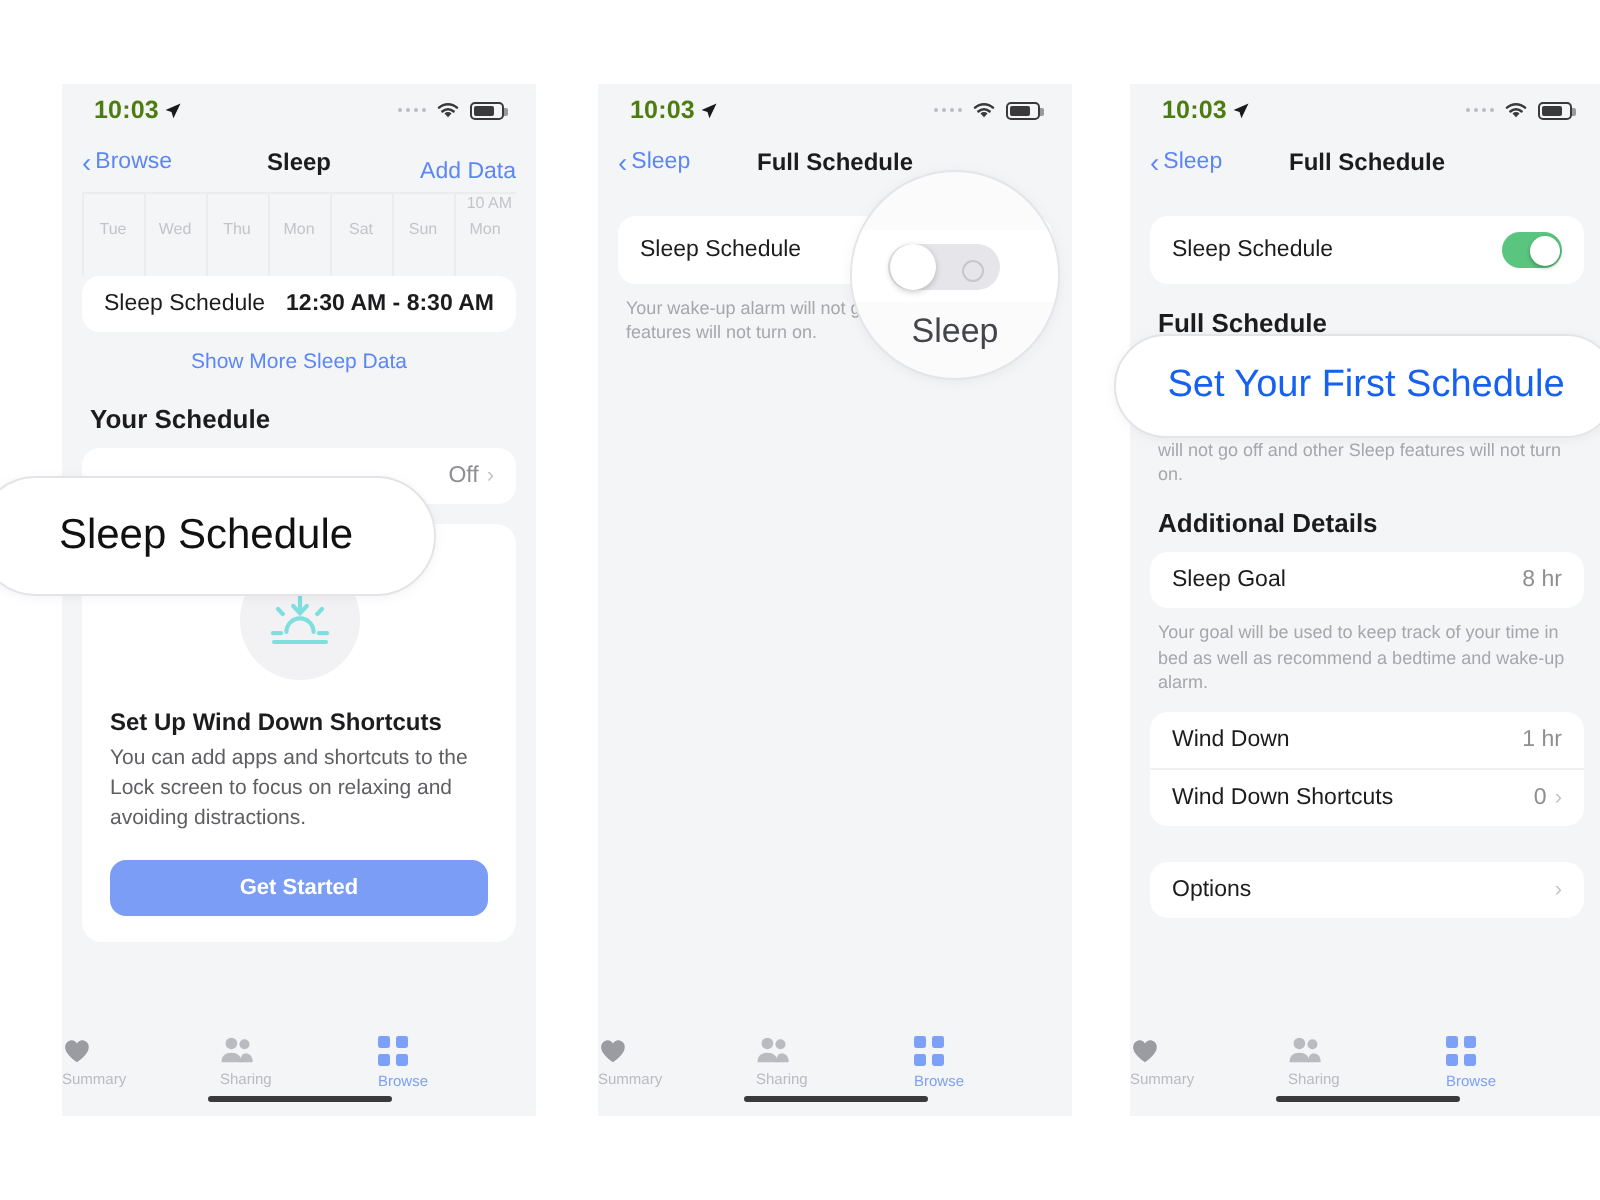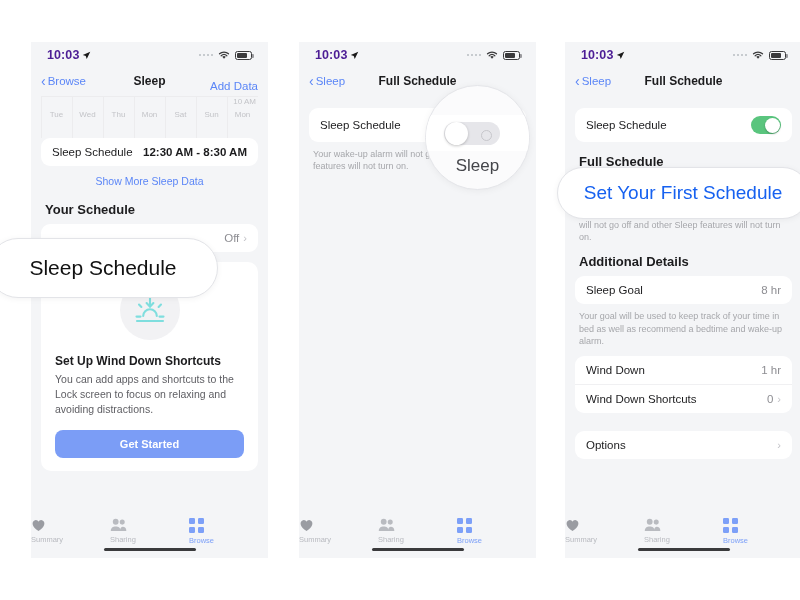--- a/index.html
+++ b/index.html
@@ -20,21 +20,21 @@
   #phone1 { left: 31px;  top: 42px; width: 237px; height: 516px; }
   #phone2 { left: 299px; top: 42px; width: 237px; height: 516px; }
   #phone3 { left: 565px; top: 42px; width: 237px; height: 516px; }
 
   
   .statusbar {
     height: 26px; display: flex; align-items: center;
     justify-content: space-between; padding: 0 16px 0 16px;
   }
   .sb-time {
-    font-size: 12.5px; font-weight: bold; color: #4c1d95;
+    font-size: 12.5px; font-weight: bold; color: #4d7c0f;
     letter-spacing: .1px; display:flex; align-items:center; gap:3px;
   }
   .loc-arrow { display:inline-block; width:9px; height:9px; }
   .sb-right { display: flex; align-items: center; gap: 4px; }
   .dots { display:flex; gap:1.5px; align-items:flex-end; }
   .dots i { width:2.5px; height:2.5px; background:#b9bcc2; border-radius:50%; display:block; }
   .batt { width:17px; height:9px; border:1.2px solid #3a3a3c; border-radius:2.5px;
           position:relative; padding:1px; }
   .batt::after { content:""; position:absolute; right:-3px; top:2.5px; width:1.6px;
           height:3.5px; background:#9a9a9e; border-radius:0 1px 1px 0; }

